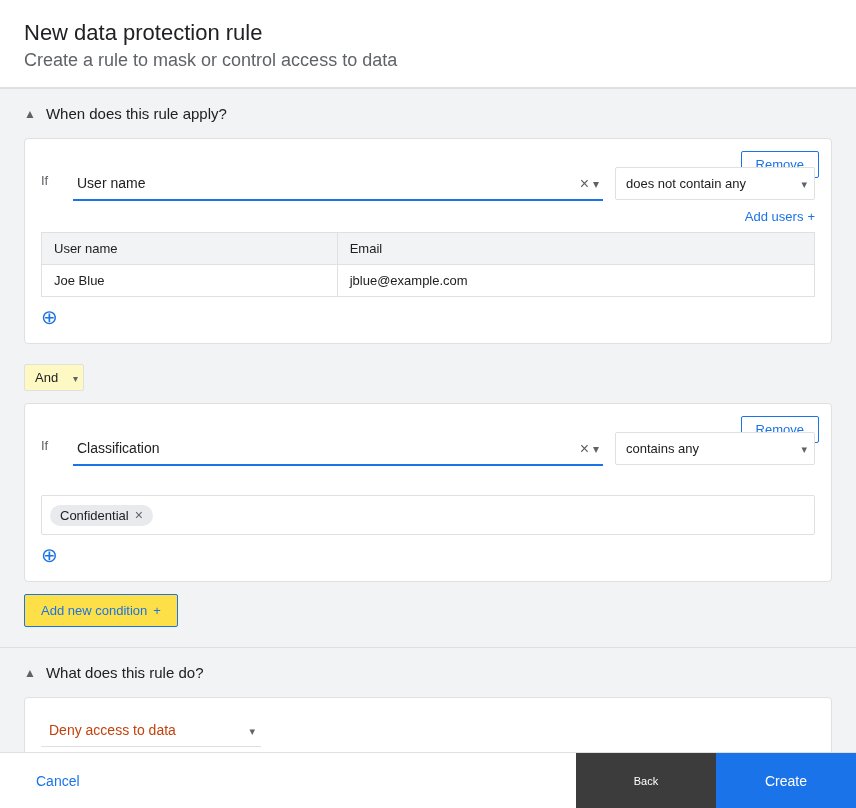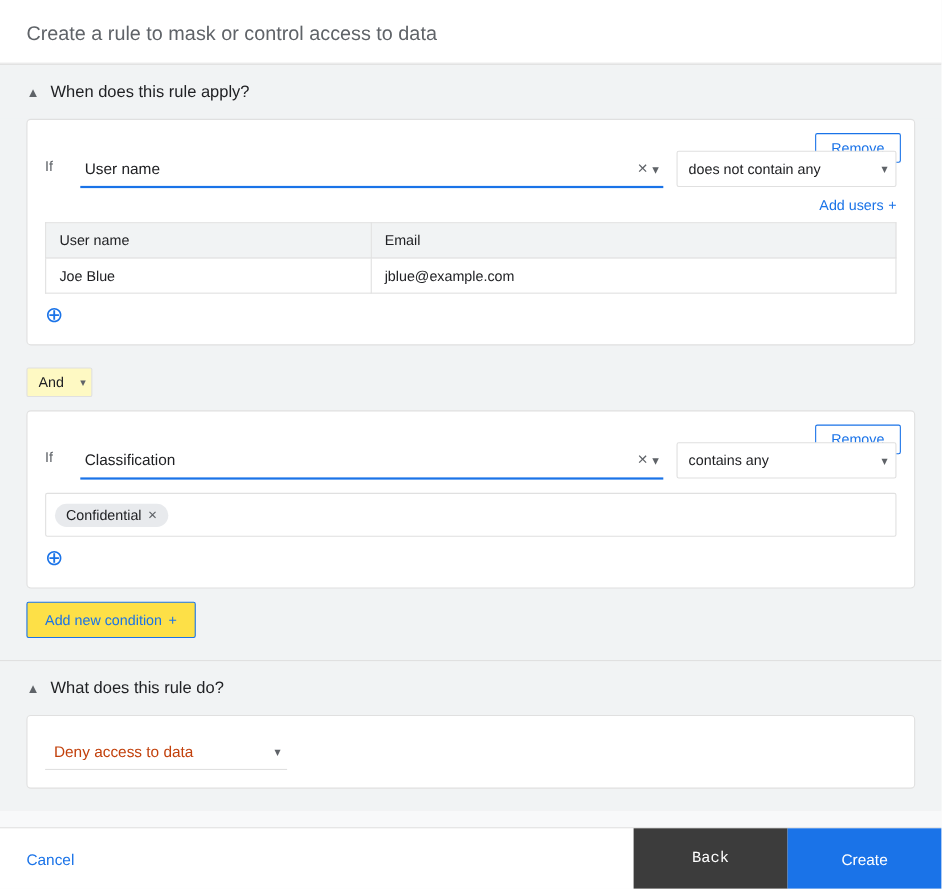--- a/index.html
+++ b/index.html
@@ -323,39 +323,38 @@
 
     .footer {
       display: flex;
       align-items: center;
       background: #fff;
       border-top: 1px solid #e0e0e0;
       height: 56px;
     }
     .footer-cancel {
       flex: 1;
-      padding: 0 24px;
+      padding: 0 36px;
     }
     .cancel-btn {
       background: none;
       border: none;
       color: #1a73e8;
       font-size: 14px;
       cursor: pointer;
     }
     .back-btn {
       background: #3c3c3c;
       color: #fff;
       border: none;
       padding: 0 40px;
       height: 100%;
-      font-size: 14px;
+      font-size: 11px;
       cursor: pointer;
       min-width: 140px;
-      font-family: Liberation Mono, monospace;
     }
     .create-btn {
       background: #1a73e8;
       color: #fff;
       border: none;
       padding: 0 40px;
       height: 100%;
       font-size: 14px;
       cursor: pointer;
       min-width: 140px;
@@ -365,20 +364,21 @@
       display: flex;
       gap: 12px;
       align-items: flex-start;
       margin-top: 4px;
     }
   </style>
 </head>
 <body>
 
 <div class="header">
+  <div class="header-title">New data protection rule</div>
   <div class="header-subtitle">Create a rule to mask or control access to data</div>
 </div>
 
 <div class="main-content">
 
   <div class="section">
     <div class="section-header">
       <span class="chevron-icon">▲</span>
       <span class="section-header-title">When does this rule apply?</span>
     </div>
@@ -474,21 +474,21 @@
                 <option>contains any</option>
                 <option>does not contain any</option>
                 <option>is</option>
                 <option>is not</option>
               </select>
               <span class="operator-arrow">▾</span>
             </div>
           </div>
         </div>
 
-        <div style="margin-top: 12px;">
+        <div style="margin-top: 29px;">
           <div class="tags-input" id="tags-container">
           <span class="tag">
                 <span>Confidential</span>
                 <span class="tag-remove">×</span>
               </span>
             </div>
         </div>
 
         <button class="add-row-btn">⊕</button>
       </div>

